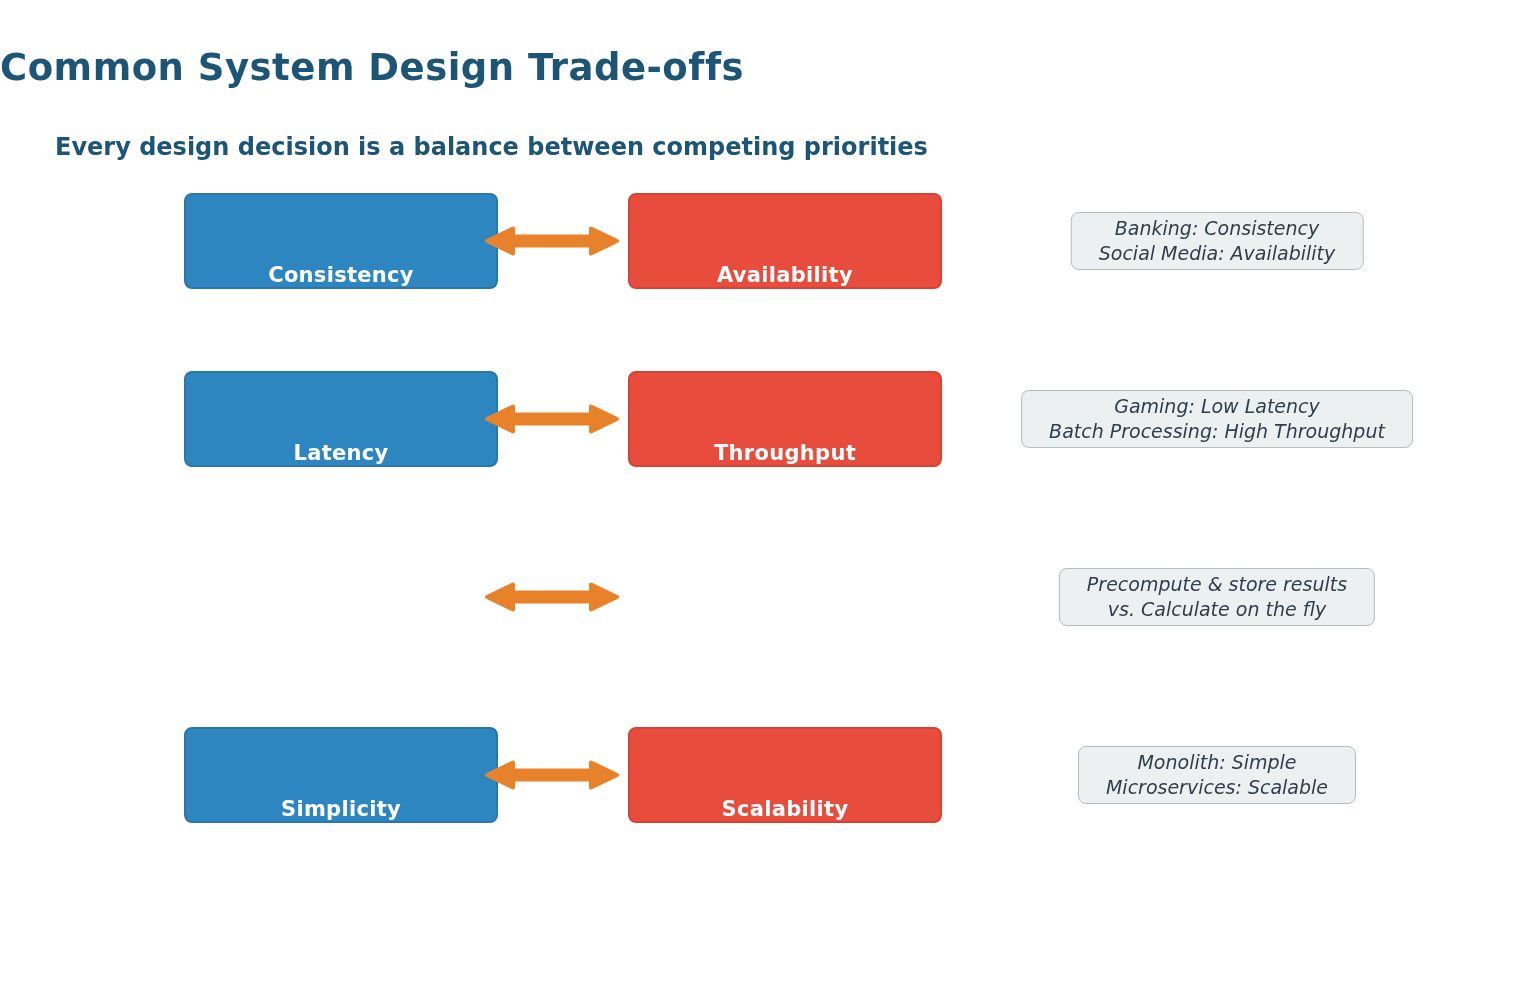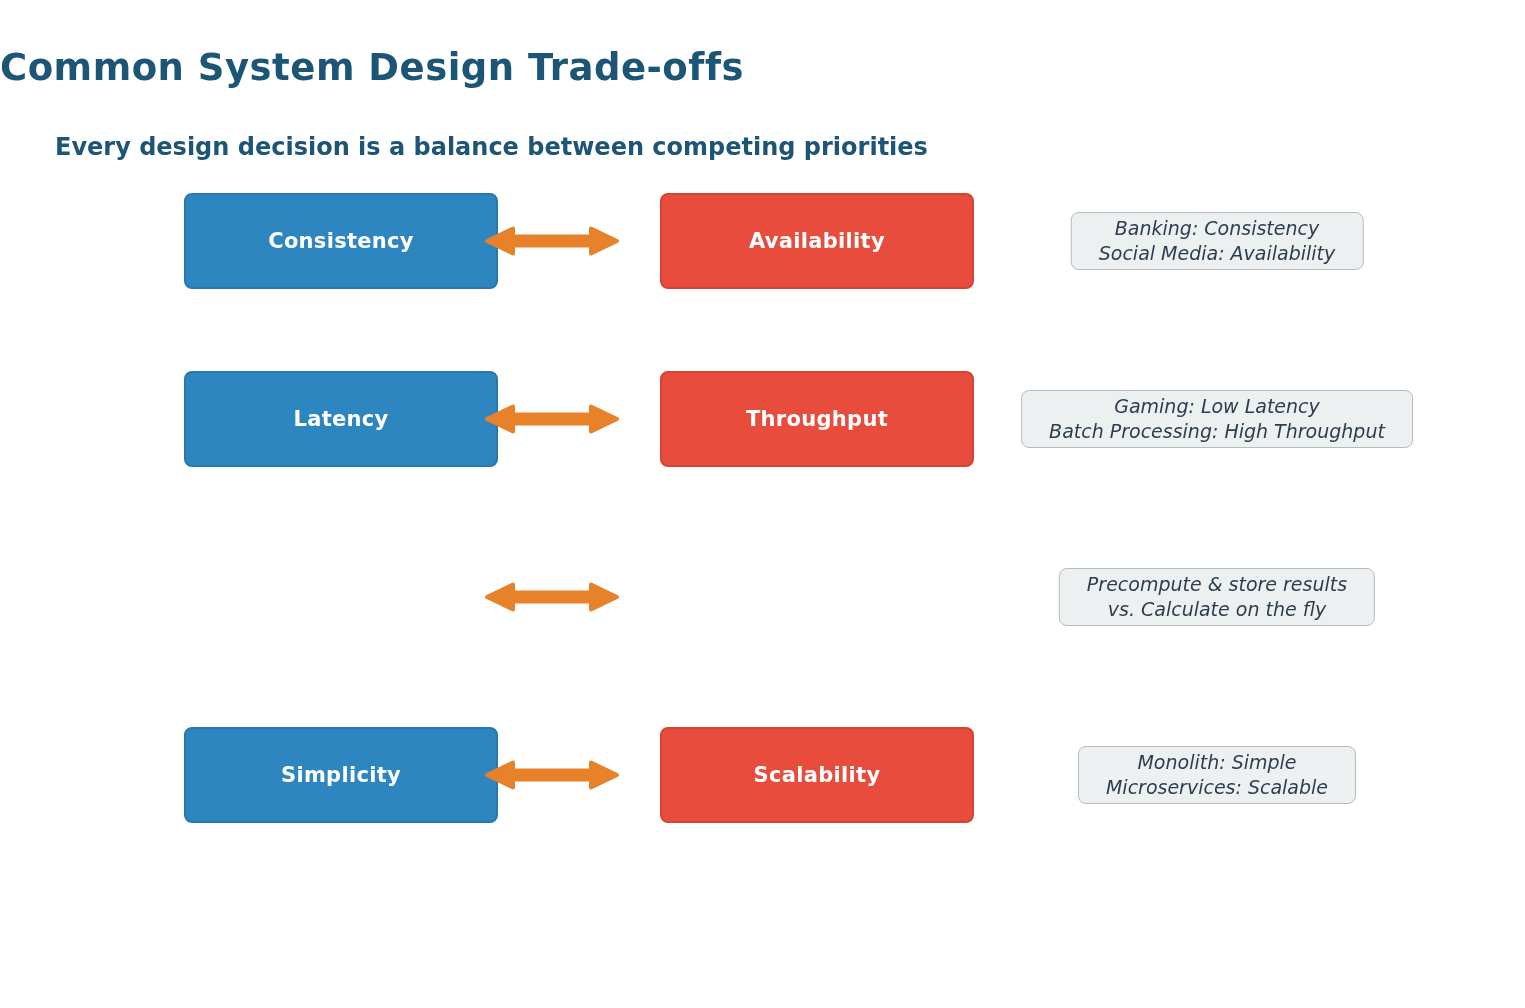--- a/index.html
+++ b/index.html
@@ -40,34 +40,34 @@
     height: 96px;
   }
 
   .box {
     position: absolute;
     top: 0;
     width: 314px;
     height: 96px;
     border-radius: 8px;
     display: flex;
-    align-items: center;
+    align-items: flex-end;
     justify-content: center;
     color: #ffffff;
     font-weight: bold;
     font-size: 21px;
     letter-spacing: 0.3px;
   }
   .box.left  {
     left: 184px;
     background: var(--left-box);
     border: 2px solid var(--left-box-border);
   }
   .box.right {
-    left: 660px;
+    left: 628px;
     background: var(--right-box);
     border: 2px solid var(--right-box-border);
   }
 
   .arrow {
     position: absolute;
     left: 482px;
     top: 50%;
     transform: translateY(-50%);
     width: 140px;

